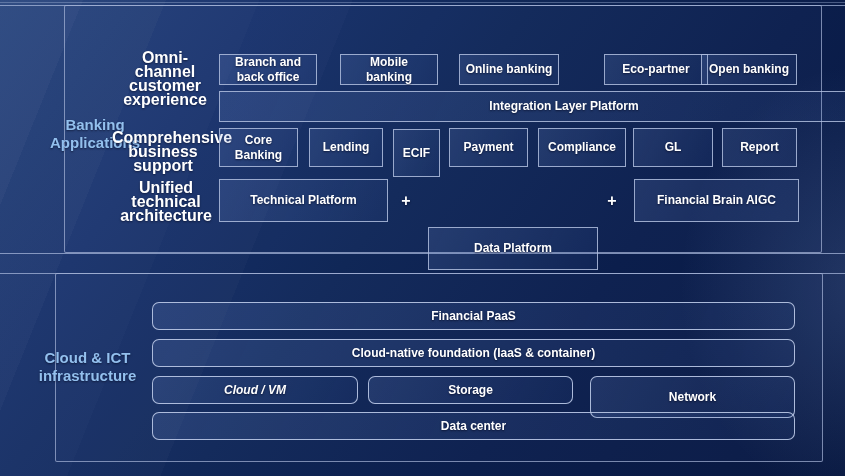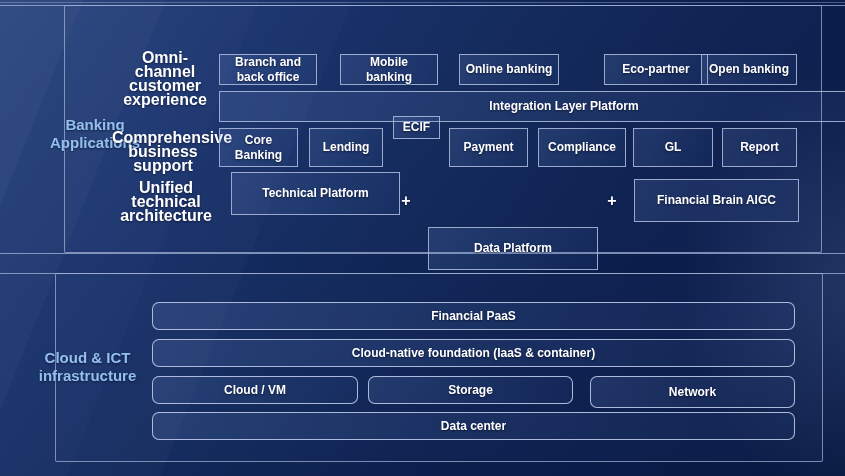--- a/index.html
+++ b/index.html
@@ -71,37 +71,37 @@
 <div class="box" style="left:604px;top:54px;width:104px;height:31px;">Eco-partner</div>
 <div class="box" style="left:701px;top:54px;width:96px;height:31px;">Open banking</div>
 
 <div class="box" style="left:219px;top:91px;width:690px;height:31px;">Integration Layer Platform</div>
 
 <div class="row-label" style="left:112px;top:131px;width:102px;">Comprehensive
 business support</div>
 <div class="box" style="left:219px;top:128px;width:79px;height:39px;">Core
 Banking</div>
 <div class="box" style="left:309px;top:128px;width:74px;height:39px;">Lending</div>
-<div class="box" style="left:393px;top:116px;width:47px;height:23px;">ECIF</div>
+<div class="box" style="left:393px;top:129px;width:47px;height:48px;">ECIF</div>
 <div class="box" style="left:449px;top:128px;width:79px;height:39px;">Payment</div>
 <div class="box" style="left:538px;top:128px;width:88px;height:39px;">Compliance</div>
 <div class="box" style="left:633px;top:128px;width:80px;height:39px;">GL</div>
 <div class="box" style="left:722px;top:128px;width:75px;height:39px;">Report</div>
 
 <div class="row-label" style="left:118px;top:181px;width:96px;">Unified technical
 architecture</div>
-<div class="box" style="left:219px;top:172px;width:169px;height:43px;margin-left:12px;">Technical Platform</div>
+<div class="box" style="left:219px;top:179px;width:169px;height:43px;">Technical Platform</div>
 <div class="plus" style="left:396px;top:179px;width:20px;height:43px;">+</div>
 <div class="box" style="left:428px;top:179px;width:170px;height:43px;margin-top:48px;">Data Platform</div>
 <div class="plus" style="left:602px;top:179px;width:20px;height:43px;">+</div>
 <div class="box" style="left:634px;top:179px;width:165px;height:43px;">Financial Brain AIGC</div>
 
 <div class="panel" style="left:55px;top:273px;width:768px;height:189px;"></div>
 
 <div class="section-title" style="left:25px;top:349px;width:125px;">Cloud &amp; ICT
 infrastructure</div>
 
 <div class="box round" style="left:152px;top:302px;width:643px;height:28px;">Financial PaaS</div>
 <div class="box round" style="left:152px;top:339px;width:643px;height:28px;">Cloud-native foundation (IaaS &amp; container)</div>
-<div class="box round" style="left:152px;top:376px;width:206px;height:28px;">Cloud / VM</div>
+<div class="box round" style="left:152px;top:376px;width:206px;height:28px;font-style:italic;">Cloud / VM</div>
 <div class="box round" style="left:368px;top:376px;width:205px;height:28px;">Storage</div>
-<div class="box round" style="left:590px;top:376px;width:205px;height:32px;text-align:center;">Network</div>
+<div class="box round" style="left:590px;top:376px;width:205px;height:42px;text-align:center;">Network</div>
 <div class="box round" style="left:152px;top:412px;width:643px;height:28px;">Data center</div>
 
 </body></html>

